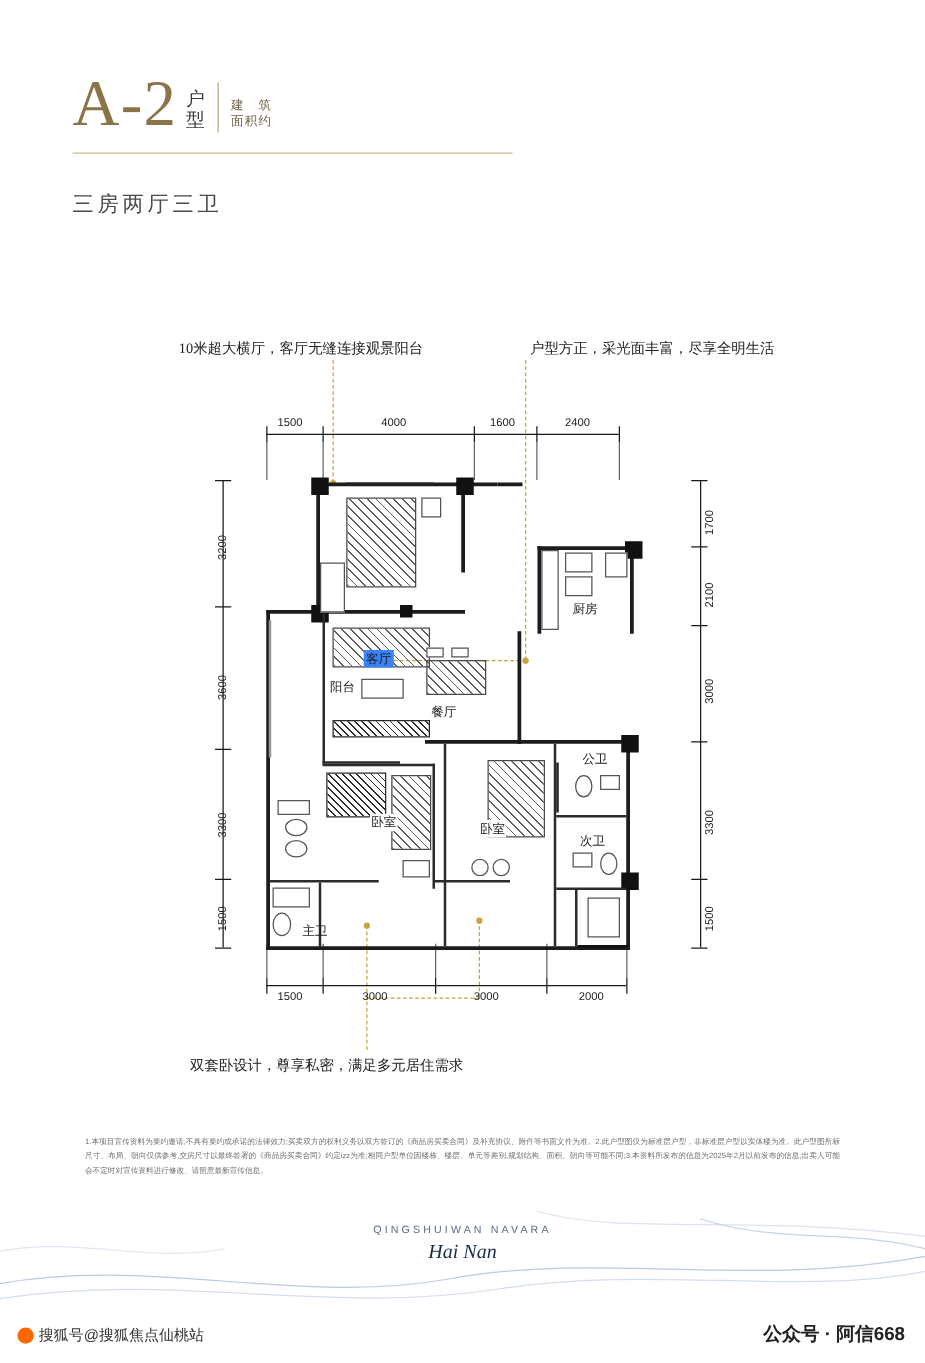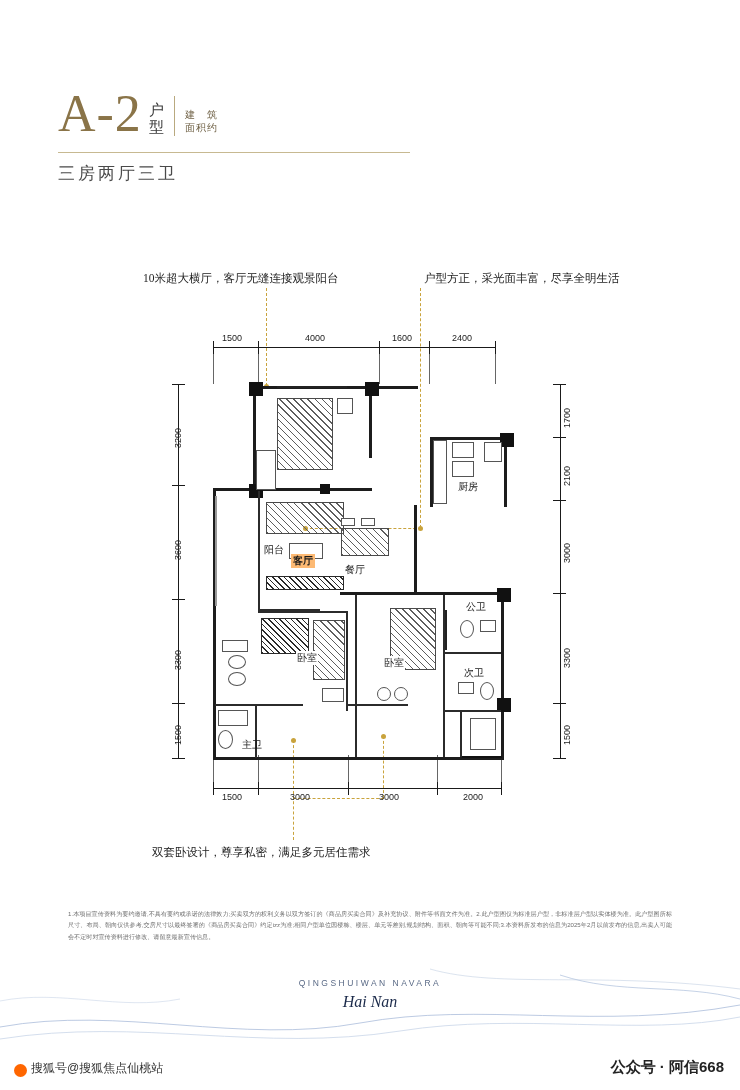--- a/index.html
+++ b/index.html
@@ -7,21 +7,21 @@
   body {
     width: 740px; height: 1090px;
     background: #ffffff;
     font-family: "Liberation Sans", sans-serif;
     position: relative;
     overflow: hidden;
   }
 
   
   .header { position: absolute; left: 58px; top: 58px; }
-  .title-row { display: flex; align-items: flex-end; margin-top: 30px; }
+  .title-row { display: flex; align-items: flex-end; }
   .code {
     font-family: "Liberation Serif", serif;
     font-size: 52px;
     color: #8a7448;
     letter-spacing: 1px;
     line-height: 1;
     font-weight: normal;
   }
   .huxing {
     font-family: "Liberation Serif", serif;
@@ -51,21 +51,21 @@
     margin-left: 6px;
     margin-bottom: 2px;
     font-weight: bold;
   }
   .area sup { font-size: 15px; vertical-align: super; }
   .rule {
     width: 352px; height: 1px; background: #c7b991;
     margin-top: 12px;
   }
   .subtitle {
-    margin-top: 9px;
+    margin-top: 29px;
     font-family: "Liberation Serif", serif;
     font-size: 17px;
     color: #4a4a4a;
     letter-spacing: 3px;
   }
 
   
   .callout {
     position: absolute;
     font-size: 11.5px;
@@ -156,21 +156,21 @@
   }
 
   .bottom-bar {
     position: absolute; left: 0; top: 1050px; width: 740px; height: 40px;
     background: #ffffff;
   }
   .sohu {
     position: absolute; left: 14px; top: 1060px;
     font-size: 12px; color: #333;
     font-family: "Liberation Sans", sans-serif;
-    display: flex; align-items: flex-end; gap: 4px;
+    display: flex; align-items: center; gap: 4px;
   }
   .sohu-dot {
     width: 13px; height: 13px; border-radius: 50%;
     background: #f60; display: inline-block;
   }
   .gzh {
     position: absolute; right: 16px; top: 1058px;
     font-size: 15px; color: #222; font-weight: bold;
     font-family: "Liberation Sans", sans-serif;
   }
@@ -313,21 +313,21 @@
   <div class="wall-thin" style="left:460px; top:412px; width:2px; height:45px;"></div>
 
   <div class="hatch" style="left:277px; top:98px; width:56px; height:72px;"></div>
   <div class="furn" style="left:337px; top:98px; width:16px; height:16px;"></div>
   <div class="furn" style="left:256px; top:150px; width:20px; height:40px;"></div>
   <div class="thinline" style="left:277px; top:86px; width:70px; height:2px; background:#222;"></div>
 
   <div class="hatch" style="left:266px; top:202px; width:78px; height:32px;"></div>
   <div class="furn" style="left:289px; top:243px; width:34px; height:16px;"></div>
   <div class="hatch-dark" style="left:266px; top:276px; width:78px; height:14px;"></div>
-  <div class="roomlabel" style="left:291px; top:254px; background:#fdba74; padding:0 2px;font-weight:bold;">客厅</div>
+  <div class="roomlabel" style="left:291px; top:220px; background:#3b82f6; padding:0 2px;">客厅</div>
 
   <div class="roomlabel" style="left:223px; top:243px;margin-left:41px;">阳台</div>
   <div class="thinline" style="left:215px; top:196px; width:2px; height:110px; background:#999;"></div>
 
   <div class="roomlabel" style="left:458px; top:180px;">厨房</div>
   <div class="furn" style="left:433px; top:140px; width:14px; height:64px;"></div>
   <div class="furn" style="left:452px; top:142px; width:22px; height:16px;"></div>
   <div class="furn" style="left:452px; top:161px; width:22px; height:16px;"></div>
   <div class="furn" style="left:484px; top:142px; width:18px; height:20px;"></div>
 

